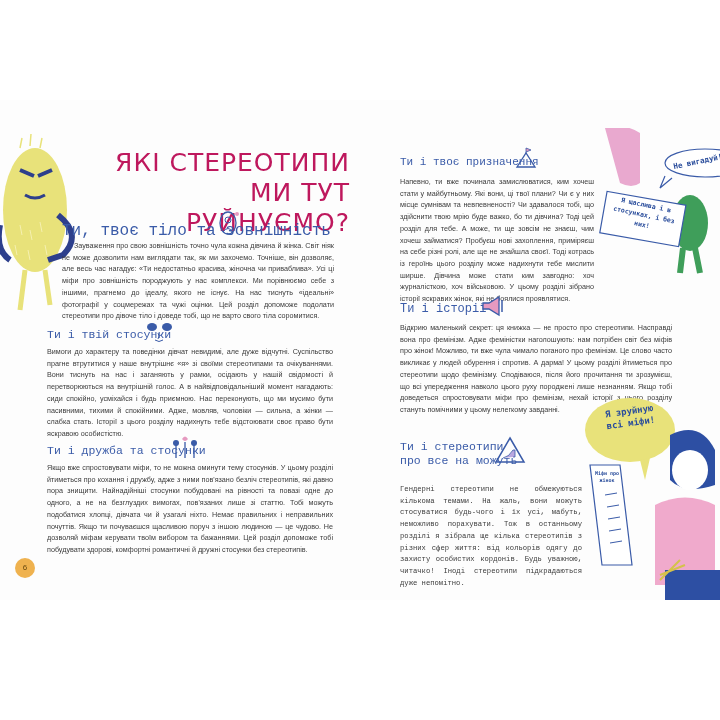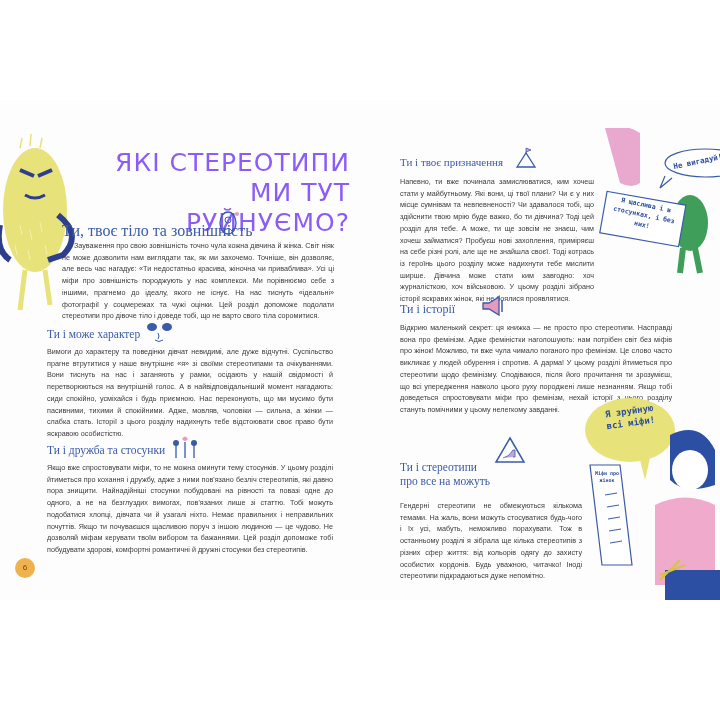--- a/index.html
+++ b/index.html
@@ -1,19 +1,19 @@
 <!DOCTYPE html>
 <html><head>
 <meta charset="utf-8">
 <style>
   html, body { margin:0; padding:0; background:#ffffff; }
   body { width:720px; height:720px; position:relative; overflow:hidden; font-family:"DejaVu Sans", sans-serif; }
   .spread { position:absolute; left:0; top:100px; width:720px; height:500px; background:#fdfdfd; }
-  .title { position:absolute; left:100px; top:148px; width:250px; text-align:right; color:#8b5cf6; font-family:"DejaVu Sans", sans-serif; font-size:25px; line-height:30px; letter-spacing:1px; }
-  .h { position:absolute; color:#3a5ba8; font-size:11px; font-family:Liberation Serif, serif; }
+  .title { position:absolute; left:100px; top:148px; width:250px; text-align:right; color:#be185d; font-family:"DejaVu Sans", sans-serif; font-size:25px; line-height:30px; letter-spacing:1px; }
+  .h { position:absolute; color:#3a5ba8; font-size:11px; font-family:Liberation Mono, monospace; }
   .p { position:absolute; color:#3b3b3b; font-size:7.2px; line-height:11.7px; text-align:justify; font-family:"Liberation Sans", sans-serif; }
   .icon { position:absolute; }
   .page-num { position:absolute; left:15px; top:558px; width:20px; height:20px; border-radius:50%; background:#efb24f; color:#6a4a10; font-size:8px; text-align:center; line-height:20px; font-family:"Liberation Sans", sans-serif; }
   .bubble-text { position:absolute; color:#2a4d9c; font-size:8px; font-family:"DejaVu Sans Mono", monospace; font-weight:bold; text-align:center; line-height:10px; }
 </style>
 </head>
 <body>
 
 <div class="spread"></div>
 
@@ -42,21 +42,21 @@
 
 <div class="h" style="left:62px;top:222px;font-size:16px;">Ти, твоє тіло та зовнішність</div>
 <svg class="icon" style="left:218px;top:210px;" width="22" height="26" viewBox="0 0 22 26">
   <ellipse cx="10" cy="13" rx="8" ry="11" fill="none" stroke="#3a5ba8" stroke-width="1.3"></ellipse>
   <circle cx="10" cy="10" r="3" fill="none" stroke="#3a5ba8" stroke-width="1"></circle>
   <path d="M5 22 q5 -7 10 0" fill="none" stroke="#3a5ba8" stroke-width="1"></path>
   <circle cx="19" cy="4" r="2" fill="#e69ac0"></circle>
 </svg>
 <div class="p" style="left:62px;top:240px;width:272px;text-indent:12px;">Зауваження про свою зовнішність точно чула кожна дівчина й жінка. Світ ніяк не може дозволити нам виглядати так, як ми захочемо. Точніше, він дозволяє, але весь час нагадує: «Ти недостатньо красива, жіночна чи приваблива». Усі ці міфи про зовнішність породжують у нас комплекси. Ми порівнюємо себе з іншими, прагнемо до ідеалу, якого не існує. На нас тиснуть «ідеальні» фотографії у соцмережах та чужі оцінки. Цей розділ допоможе подолати стереотипи про дівоче тіло і доведе тобі, що не варто свого тіла соромитися.</div>
 
-<div class="h" style="left:47px;top:328px;font-size:11.5px;">Ти і може характер</div>
+<div class="h" style="left:47px;top:328px;font-size:11.5px;">Ти і твій стосунки</div>
 <svg class="icon" style="left:145px;top:320px;" width="30" height="24" viewBox="0 0 30 24">
   <ellipse cx="7" cy="7" rx="5" ry="4" fill="#3a5ba8"></ellipse>
   <ellipse cx="22" cy="7" rx="5" ry="4" fill="#3a5ba8"></ellipse>
   <path d="M13 13 q2 3 0 6 M10 20 q4 3 8 0" stroke="#3a5ba8" fill="none"></path>
 </svg>
 <div class="p" style="left:47px;top:346px;width:286px;">Вимоги до характеру та поведінки дівчат невидимі, але дуже відчутні. Суспільство прагне втрутитися у наше внутрішнє «я» зі своїми стереотипами та очікуваннями. Вони тиснуть на нас і заганяють у рамки, осідають у нашій свідомості й перетворюються на внутрішній голос. А в найвідповідальніший момент нагадають: сиди спокійно, усміхайся і будь приємною. Нас переконують, що ми мусимо бути пасивними, тихими й спокійними. Адже, мовляв, чоловіки — сильна, а жінки — слабка стать. Історії з цього розділу надихнуть тебе відстоювати своє право бути яскравою особистістю.</div>
 
 <div class="h" style="left:47px;top:444px;font-size:11.5px;">Ти і дружба та стосунки</div>
 <svg class="icon" style="left:170px;top:434px;" width="30" height="26" viewBox="0 0 30 26">
   <path d="M6 10 v14 M15 8 v16 M24 10 v14" stroke="#3a5ba8" stroke-width="1.3"></path>
@@ -75,29 +75,29 @@
 </svg>
 <div class="p" style="left:400px;top:176px;width:194px;">Напевно, ти вже починала замислюватися, ким хочеш стати у майбутньому. Які вони, ці твої плани? Чи є у них місце сумнівам та невпевненості? Чи здавалося тобі, що здійснити твою мрію буде важко, бо ти дівчина? Тоді цей розділ для тебе. А може, ти ще зовсім не знаєш, чим хочеш займатися? Пробуєш нові захоплення, приміряєш на себе різні ролі, але ще не знайшла своєї. Тоді котрась із героїнь цього розділу може надихнути тебе мислити ширше. Дівчина може стати ким завгодно: хоч журналісткою, хоч військовою. У цьому розділі зібрано історії яскравих жінок, які не боялися проявлятися.</div>
 
 <div class="h" style="left:400px;top:302px;font-size:12px;">Ти і історії</div>
 <svg class="icon" style="left:480px;top:295px;" width="26" height="22" viewBox="0 0 26 22">
   <path d="M3 8 h6 l10 -6 v18 l-10 -6 h-6 z" fill="#e69ac0" stroke="#3a5ba8" stroke-width="1.3"></path>
   <path d="M22 5 v12" stroke="#3a5ba8" stroke-width="1.5"></path>
 </svg>
 <div class="p" style="left:400px;top:322px;width:272px;">Відкрию маленький секрет: ця книжка — не просто про стереотипи. Насправді вона про фемінізм. Адже феміністки наголошують: нам потрібен світ без міфів про жінок! Можливо, ти вже чула чимало поганого про фемінізм. Це слово часто викликає у людей обурення і спротив. А дарма! У цьому розділі йтиметься про стереотипи щодо фемінізму. Сподіваюся, після його прочитання ти зрозумієш, що всі упередження навколо цього руху породжені лише незнанням. Якщо тобі доведеться спростовувати міфи про фемінізм, нехай історії з цього розділу стануть помічними у цьому нелегкому завданні.</div>
 
-<div class="h" style="left:400px;top:460px;font-size:11.5px;line-height:14px;">
+<div class="h" style="left:400px;top:440px;font-size:11.5px;line-height:14px;">
   <div>Ти і стереотипи</div>
   <div>про все на можуть</div>
 </div>
 <svg class="icon" style="left:494px;top:436px;" width="32" height="28" viewBox="0 0 32 28">
   <path d="M16 2 L30 26 L2 26 Z" fill="none" stroke="#3a5ba8" stroke-width="1.5"></path>
   <path d="M9 22 q6 -1 10 -8 l2 0 v7 h-2" fill="#b9a7df" stroke="#3a5ba8" stroke-width="0.8"></path>
 </svg>
-<div class="p" style="left:400px;top:500px;width:182px;">Гендерні стереотипи не обмежуються кількома темами. На жаль, вони можуть стосуватися будь-чого і їх усі, мабуть, неможливо порахувати. Тож в останньому розділі я зібрала ще кілька стереотипів з різних сфер життя: від кольорів одягу до захисту особистих кордонів. Будь уважною, читачко! Іноді стереотипи підкрадаються дуже непомітно.</div>
+<div class="p" style="left:400px;top:484px;width:182px;font-family:Liberation Mono, monospace;">Гендерні стереотипи не обмежуються кількома темами. На жаль, вони можуть стосуватися будь-чого і їх усі, мабуть, неможливо порахувати. Тож в останньому розділі я зібрала ще кілька стереотипів з різних сфер життя: від кольорів одягу до захисту особистих кордонів. Будь уважною, читачко! Іноді стереотипи підкрадаються дуже непомітно.</div>
 
 <svg class="icon" style="left:595px;top:128px;" width="125" height="150" viewBox="0 0 125 150">
   <path d="M10 0 q20 -5 35 5 l0 50 q-8 6 -20 0 z" fill="#e9a9cf"></path>
   <ellipse cx="110" cy="35" rx="40" ry="14" fill="#fff" stroke="#3a5ba8" stroke-width="1.2"></ellipse>
   <path d="M70 48 l-5 12 l12 -10" fill="#fff" stroke="#3a5ba8" stroke-width="1.2"></path>
   <ellipse cx="95" cy="95" rx="18" ry="28" fill="#3f9e5a"></ellipse>
   <rect x="8" y="70" width="80" height="42" fill="#fff" stroke="#3a5ba8" stroke-width="1.2" transform="rotate(10 48 90)"></rect>
   <path d="M88 120 l-3 25 M100 120 l5 25" stroke="#3f9e5a" stroke-width="6"></path>
 </svg>
 <div class="bubble-text" style="left:668px;top:157px;width:60px;font-size:7.5px;transform:rotate(-12deg);">Не вигадуй!</div>

